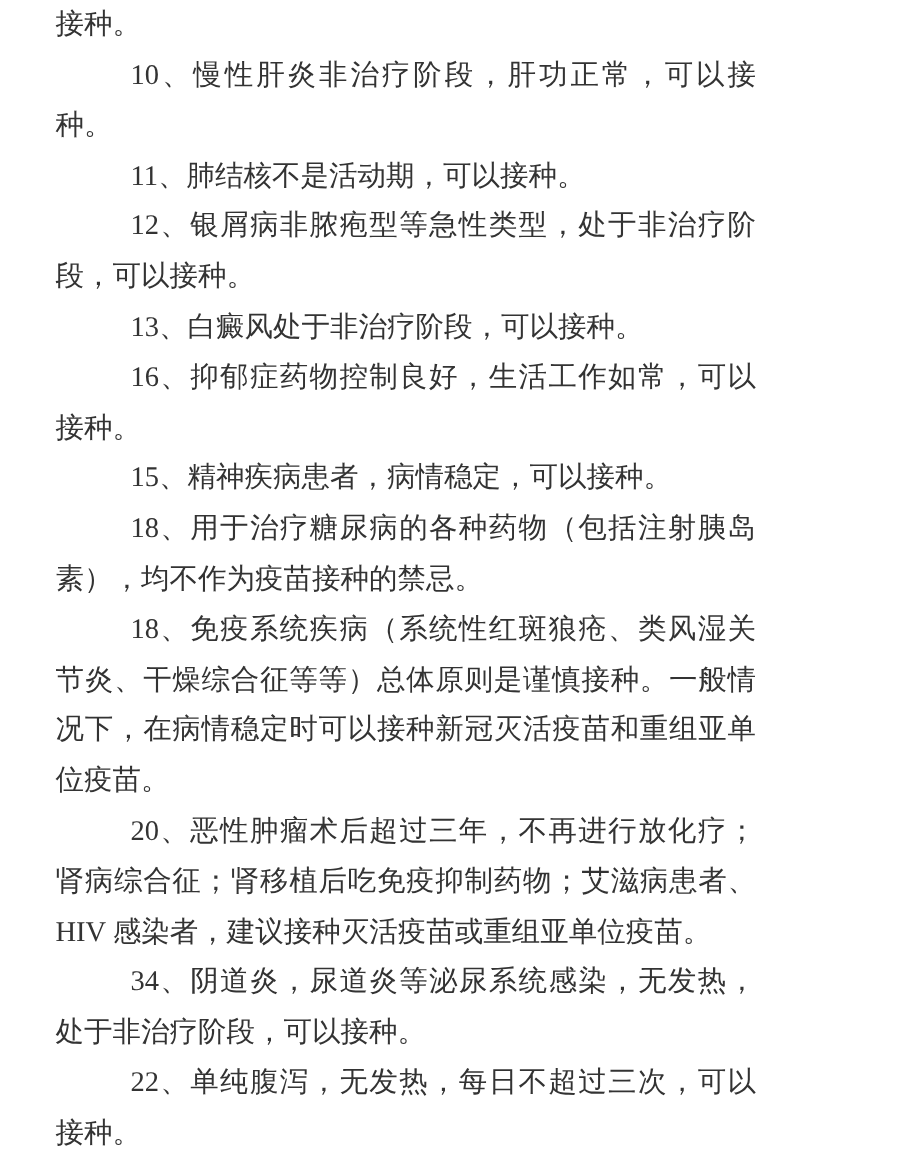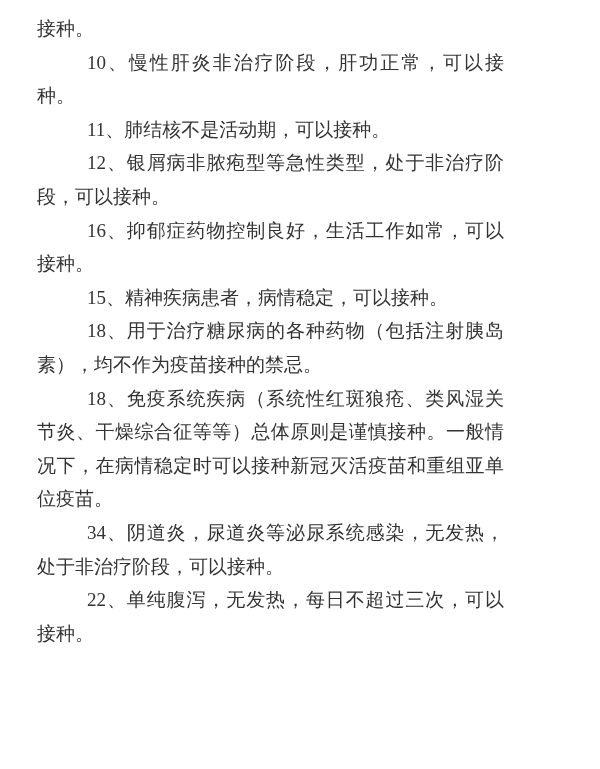--- a/index.html
+++ b/index.html
@@ -7,21 +7,21 @@
     padding: 0;
     width: 600px;
     height: 769px;
     overflow: hidden;
     background: #ffffff;
   }
   .page {
     box-sizing: border-box;
     width: 536px;
     height: 769px;
-    padding: 12px 32px 0 37px;
+    padding: 0 32px 0 37px;
     font-family: "Liberation Serif", "DejaVu Serif", serif;
     font-size: 19px;
     line-height: 33.6px;
     color: #333333;
     text-align: justify;
     overflow: hidden;
   }
   .page p {
     margin: 0;
     padding: 0;
@@ -32,19 +32,21 @@
   }
 </style>
 </head>
 <body style="background: rgb(255, 255, 255);">
 
 <div class="page" style="color: rgb(51, 51, 51);">
   <p class="continuation">接种。</p>
   <p>10、慢性肝炎非治疗阶段，肝功正常，可以接种。</p>
   <p>11、肺结核不是活动期，可以接种。</p>
   <p>12、银屑病非脓疱型等急性类型，处于非治疗阶段，可以接种。</p>
+  <p>13、白癜风处于非治疗阶段，可以接种。</p>
   <p>16、抑郁症药物控制良好，生活工作如常，可以接种。</p>
   <p>15、精神疾病患者，病情稳定，可以接种。</p>
   <p>18、用于治疗糖尿病的各种药物（包括注射胰岛素），均不作为疫苗接种的禁忌。</p>
   <p>18、免疫系统疾病（系统性红斑狼疮、类风湿关节炎、干燥综合征等等）总体原则是谨慎接种。一般情况下，在病情稳定时可以接种新冠灭活疫苗和重组亚单位疫苗。</p>
+  <p>20、恶性肿瘤术后超过三年，不再进行放化疗；肾病综合征；肾移植后吃免疫抑制药物；艾滋病患者、HIV 感染者，建议接种灭活疫苗或重组亚单位疫苗。</p>
   <p>34、阴道炎，尿道炎等泌尿系统感染，无发热，处于非治疗阶段，可以接种。</p>
   <p>22、单纯腹泻，无发热，每日不超过三次，可以接种。</p>
 </div>
 
 </body></html>

